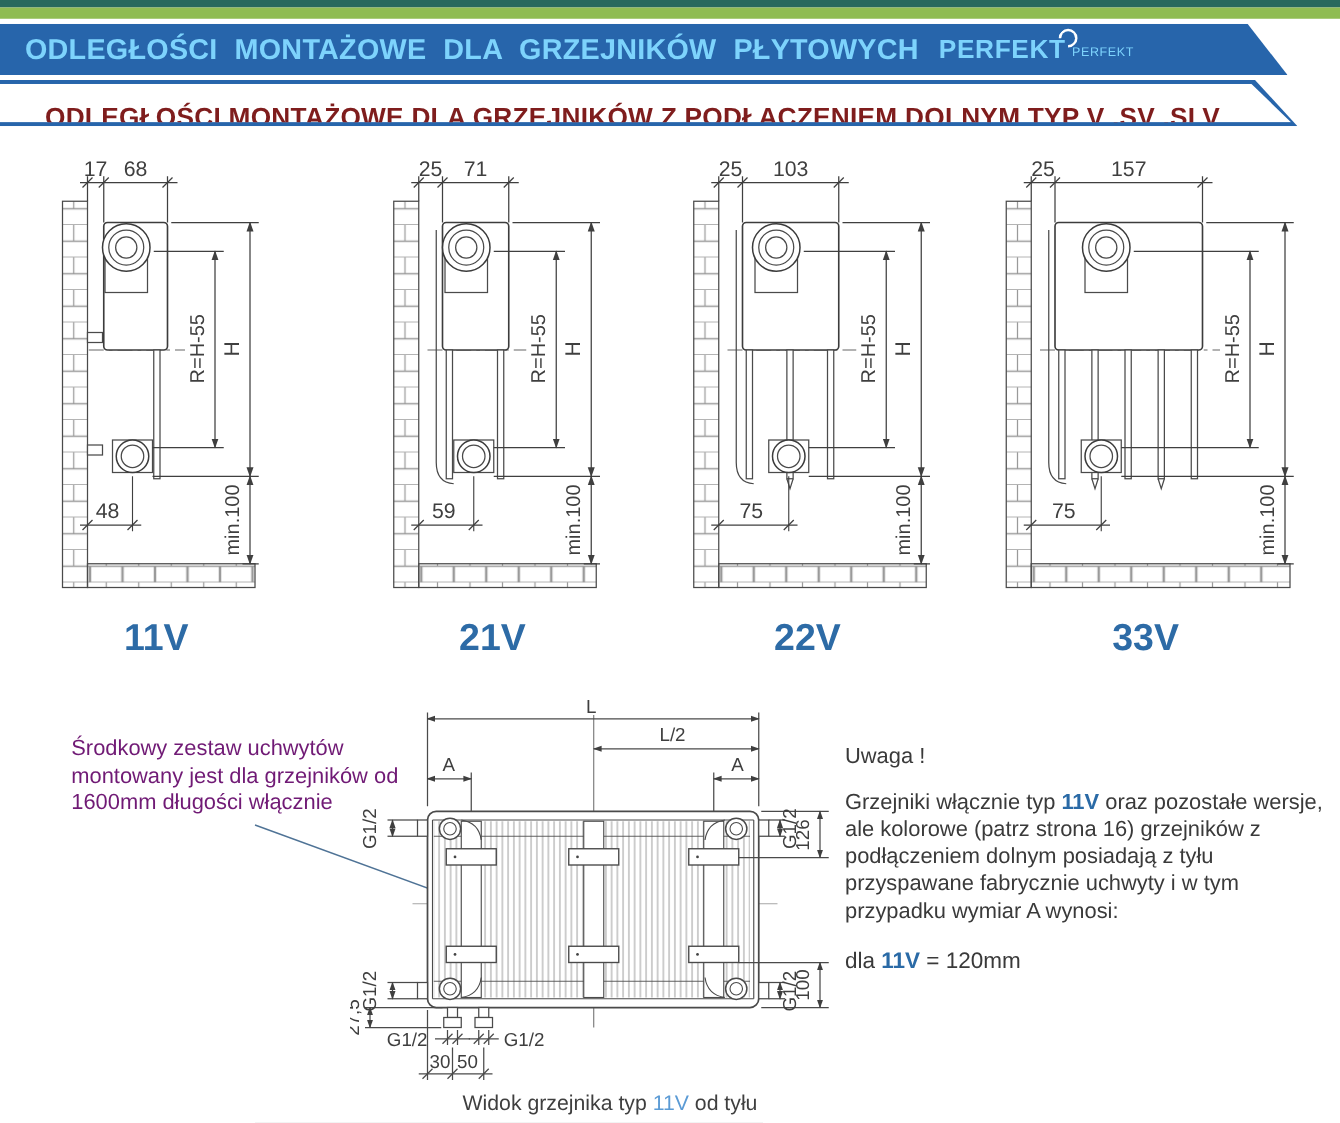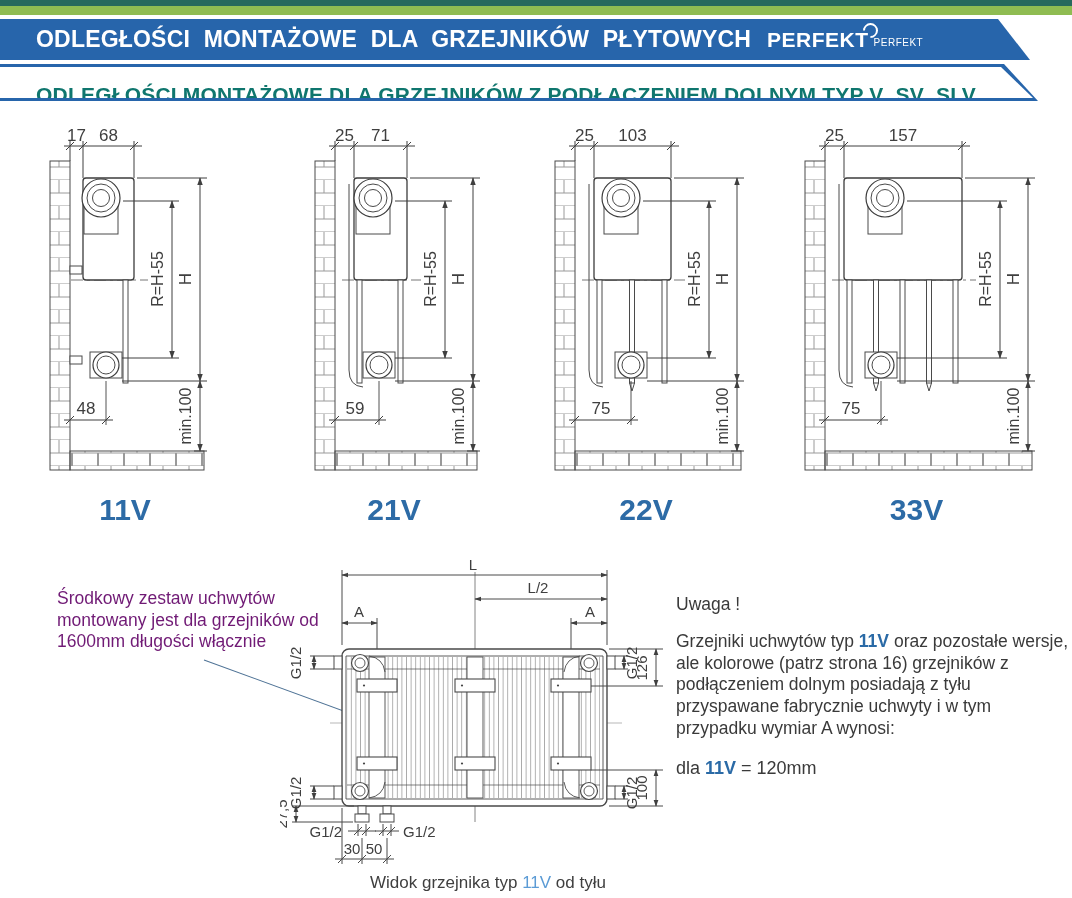--- a/index.html
+++ b/index.html
@@ -4,33 +4,33 @@
 <style>
   html,body{margin:0;padding:0;background:#e9e9e9;}
   .page{position:relative;width:1072px;height:898px;background:#ffffff;overflow:hidden;
         font-family:"Liberation Sans",sans-serif;margin:0 auto;}
   .abs{position:absolute;}
   
   .strip-teal{top:0;left:0;right:0;height:6px;background:#27695d;}
   .strip-green{top:6px;left:0;right:0;height:9px;background:#8fbc52;}
   .banner-blue{top:19px;left:0;width:1042px;height:41px;background:#2765ab;
     clip-path:polygon(0 0,998px 0,1030px 100%,0 100%);
-    display:flex;align-items:center;padding-left:36px;box-sizing:border-box;color:#ffffff;}
+    display:flex;align-items:center;padding-left:20px;box-sizing:border-box;color:#7dd3fc;}
   .banner-title{font-size:23px;font-weight:700;letter-spacing:.2px;word-spacing:7px;white-space:nowrap;}
   .brand{display:inline-flex;align-items:flex-end;margin-left:16px;position:relative;}
   .brand-main{font-size:21px;font-weight:800;letter-spacing:.5px;line-height:1;}
   .brand-arc{display:inline-block;width:11px;height:11px;border:2.5px solid #fff;border-radius:50%;
     border-left-color:transparent;transform:rotate(-45deg);position:relative;top:-12px;margin-left:-6px;}
   .brand-sub{font-size:10px;letter-spacing:.5px;margin-left:-4px;line-height:1;position:relative;top:-2px;}
   .banner-white-outer{top:64px;left:0;width:1048px;height:37px;background:#2765ab;
     clip-path:polygon(0 0,1004px 0,1038px 100%,0 100%);}
   .banner-white-inner{position:absolute;left:0;right:0;top:3px;bottom:3px;background:#fff;
     clip-path:polygon(0 0,1001px 0,1033px 100%,0 100%);
     display:flex;align-items:center;padding-left:36px;box-sizing:border-box;}
-  .subtitle{font-size:21px;font-weight:700;color:#0f766e;letter-spacing:.2px;white-space:nowrap;margin-top:24px;}
+  .subtitle{font-size:21px;font-weight:700;color:#7f1d1d;letter-spacing:.2px;white-space:nowrap;margin-top:24px;}
   
   .section{top:128px;width:272px;height:405px;}
   svg text{font-family:"Liberation Sans",sans-serif;}
   
   .left-note{left:57px;top:588px;width:266px;font-size:17.5px;line-height:1.24;color:#701a75;}
   .right-note{left:676px;top:594px;width:396px;color:#3a3a3a;}
   .right-note .title{font-size:17.5px;margin-bottom:16px;}
   .right-note .para{font-size:17.5px;line-height:1.24;margin-bottom:7px;}
   .right-note .row{font-size:18px;margin-top:19px;}
   .blue-strong{color:#2a6aa6;font-weight:600;}
@@ -412,17 +412,17 @@
       <text x="62" y="277" text-anchor="end">G1/2</text>
       <text x="123" y="277" text-anchor="start">G1/2</text>
       <text x="72" y="294" text-anchor="middle">30</text>
       <text x="94" y="294" text-anchor="middle">50</text>
       <text x="90" y="328" font-size="17"><tspan>Widok grzejnika typ </tspan><tspan fill="#5b9bd5">11V</tspan><tspan> od tyłu</tspan></text>
     </g>
   </svg>
 
   <div class="abs right-note">
     <div class="title">Uwaga !</div>
-    <div class="para"><span>Grzejniki uchwytów typ </span><span class="blue-strong">11V</span><span> oraz pozostałe wersje, ale kolorowe (patrz strona 16) grzejników z podłączeniem dolnym posiadają z tyłu przyspawane fabrycznie uchwyty i w tym przypadku wymiar A wynosi:</span></div>
+    <div class="para"><span>Grzejniki włącznie typ </span><span class="blue-strong">11V</span><span> oraz pozostałe wersje, ale kolorowe (patrz strona 16) grzejników z podłączeniem dolnym posiadają z tyłu przyspawane fabrycznie uchwyty i w tym przypadku wymiar A wynosi:</span></div>
     <div class="row"><span>dla </span><span class="blue-strong">11V</span><span> = 120mm</span></div>
   </div>
 
 </div>
 
 </body></html>

